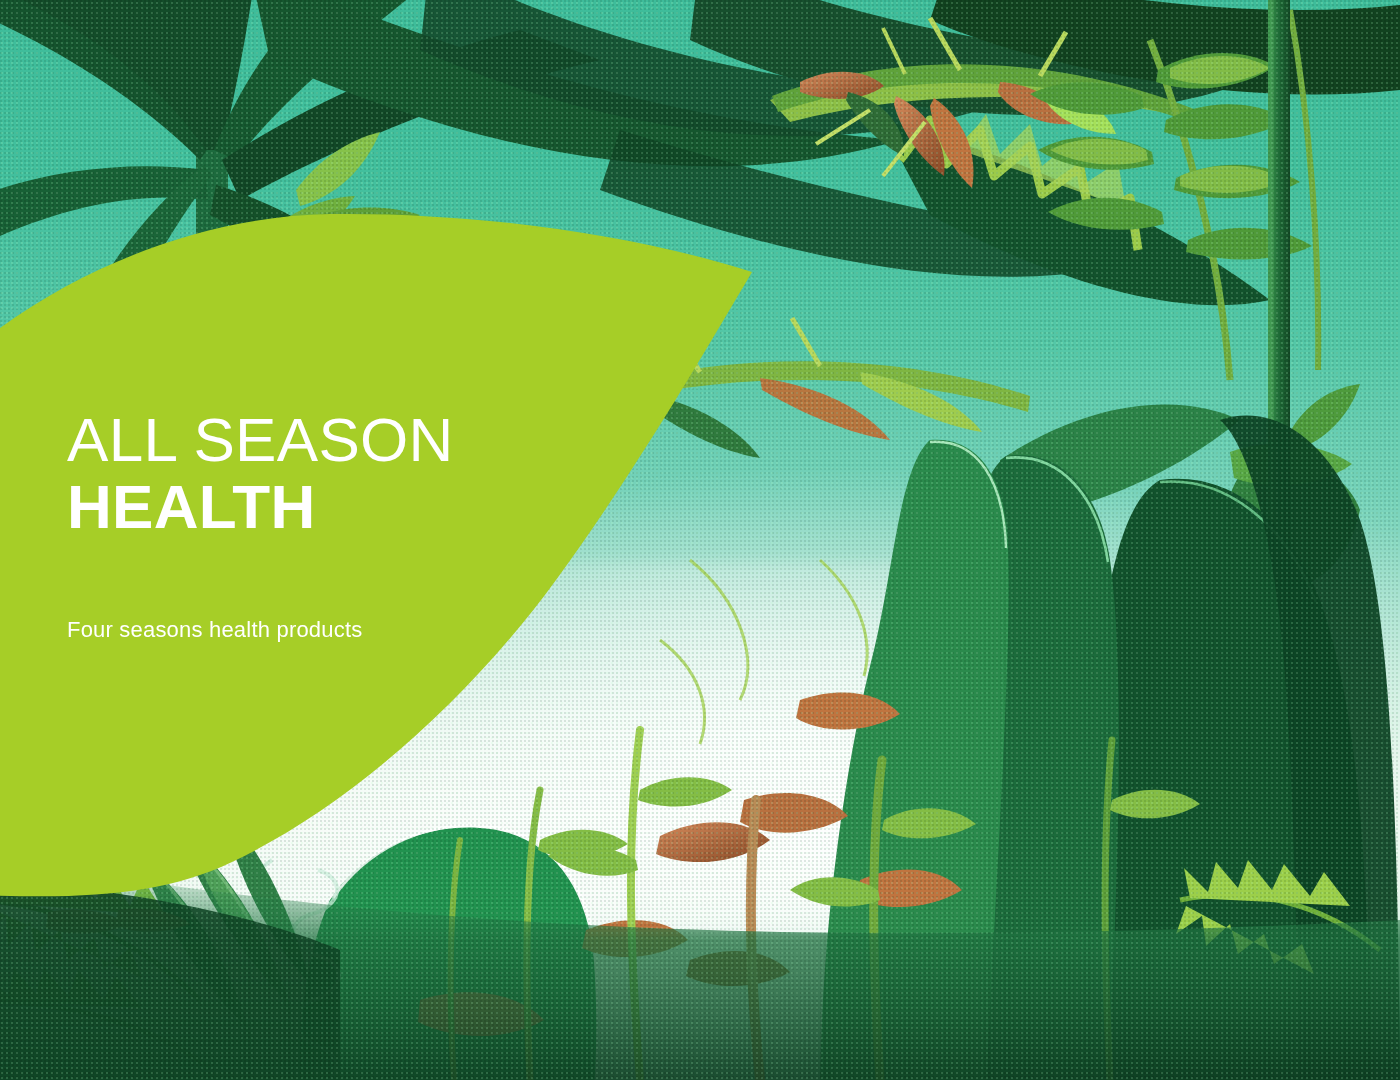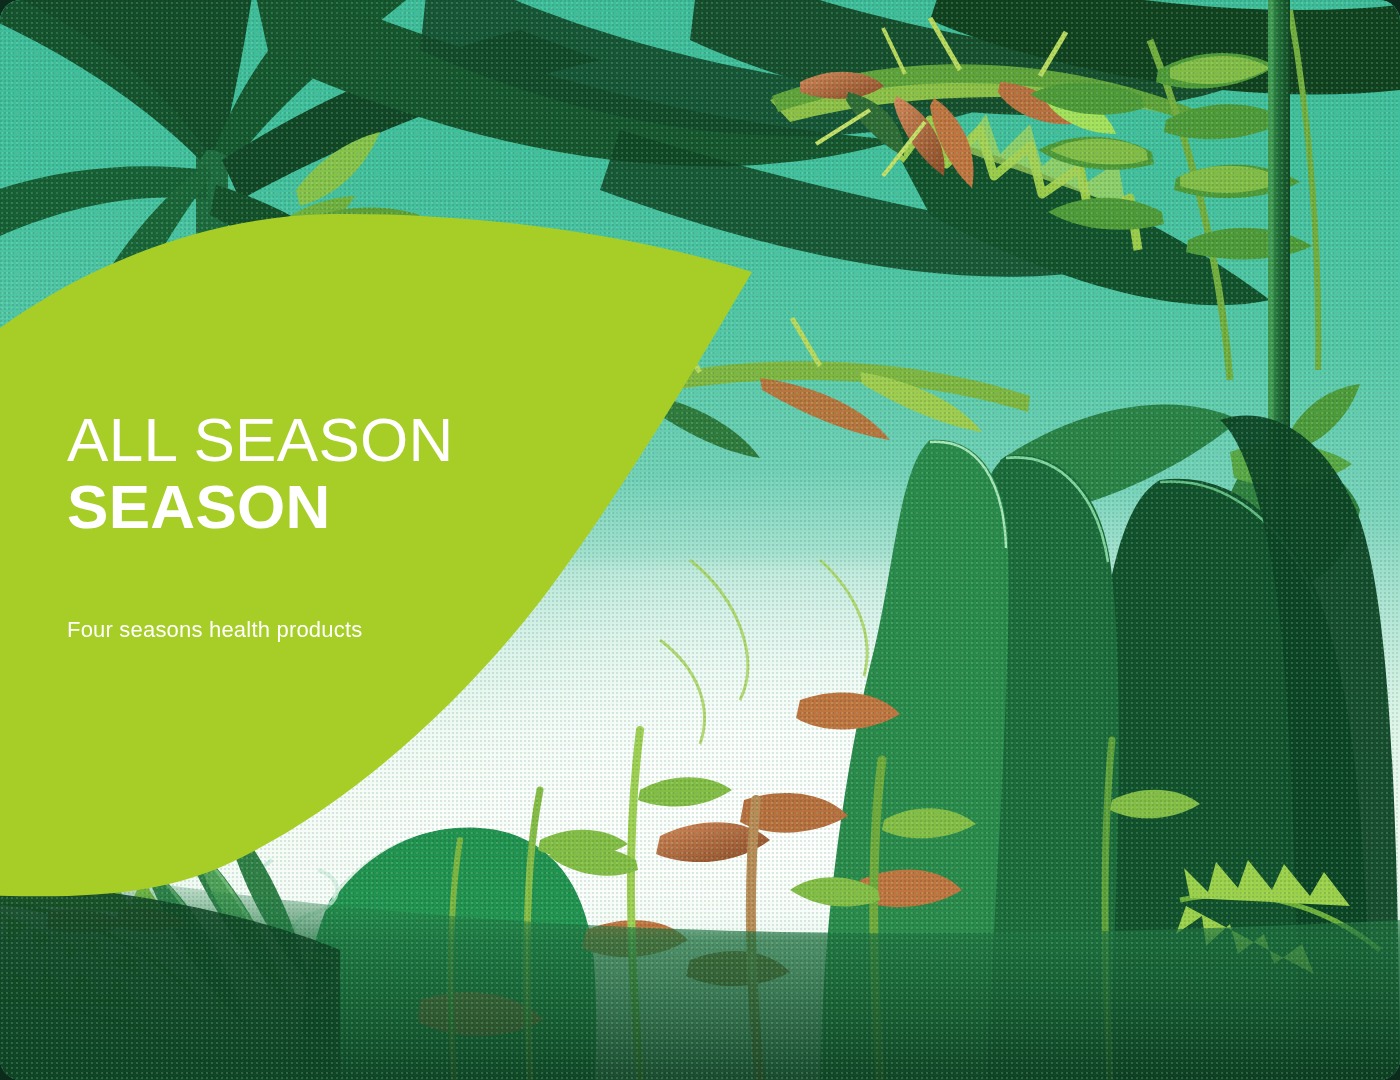--- a/index.html
+++ b/index.html
@@ -4,21 +4,20 @@
 <title>All Season Health</title>
 <style>
   html,body{margin:0;padding:0;background:#0d2b1c;}
   *{box-sizing:border-box;}
   #poster{
     position:relative;
     width:1400px;height:1080px;
     overflow:hidden;
     font-family:"Liberation Sans","DejaVu Sans",sans-serif;
     background:#3dbf9c;
-    border-radius:21px;
   }
 
   
   .sky{
     position:absolute;inset:0;
     background:
       radial-gradient(120% 60% at 62% 78%, rgba(255,255,255,.95) 0%, rgba(255,255,255,.55) 28%, rgba(255,255,255,0) 58%),
       radial-gradient(70% 34% at 26% 84%, rgba(255,255,255,.8) 0%, rgba(255,255,255,0) 62%),
       linear-gradient(180deg,
         #3ebc9a 0%,
@@ -350,18 +349,18 @@
                C60,272 200,216 330,214
                C480,212 640,236 752,272
                C700,360 636,470 556,580
                C470,698 350,806 232,862
                C160,896 80,900 -40,894
                Z" fill="#A6CE27"></path>
     </svg>
 
     <div class="badge-text">
       <div class="title-line1">ALL SEASON</div>
-      <div class="title-line2">SEASON</div>
+      <div class="title-line2">HEALTH</div>
       <div class="subtitle">Four seasons health products</div>
     </div>
   </div>
 
 </div>
 
 </body></html>

